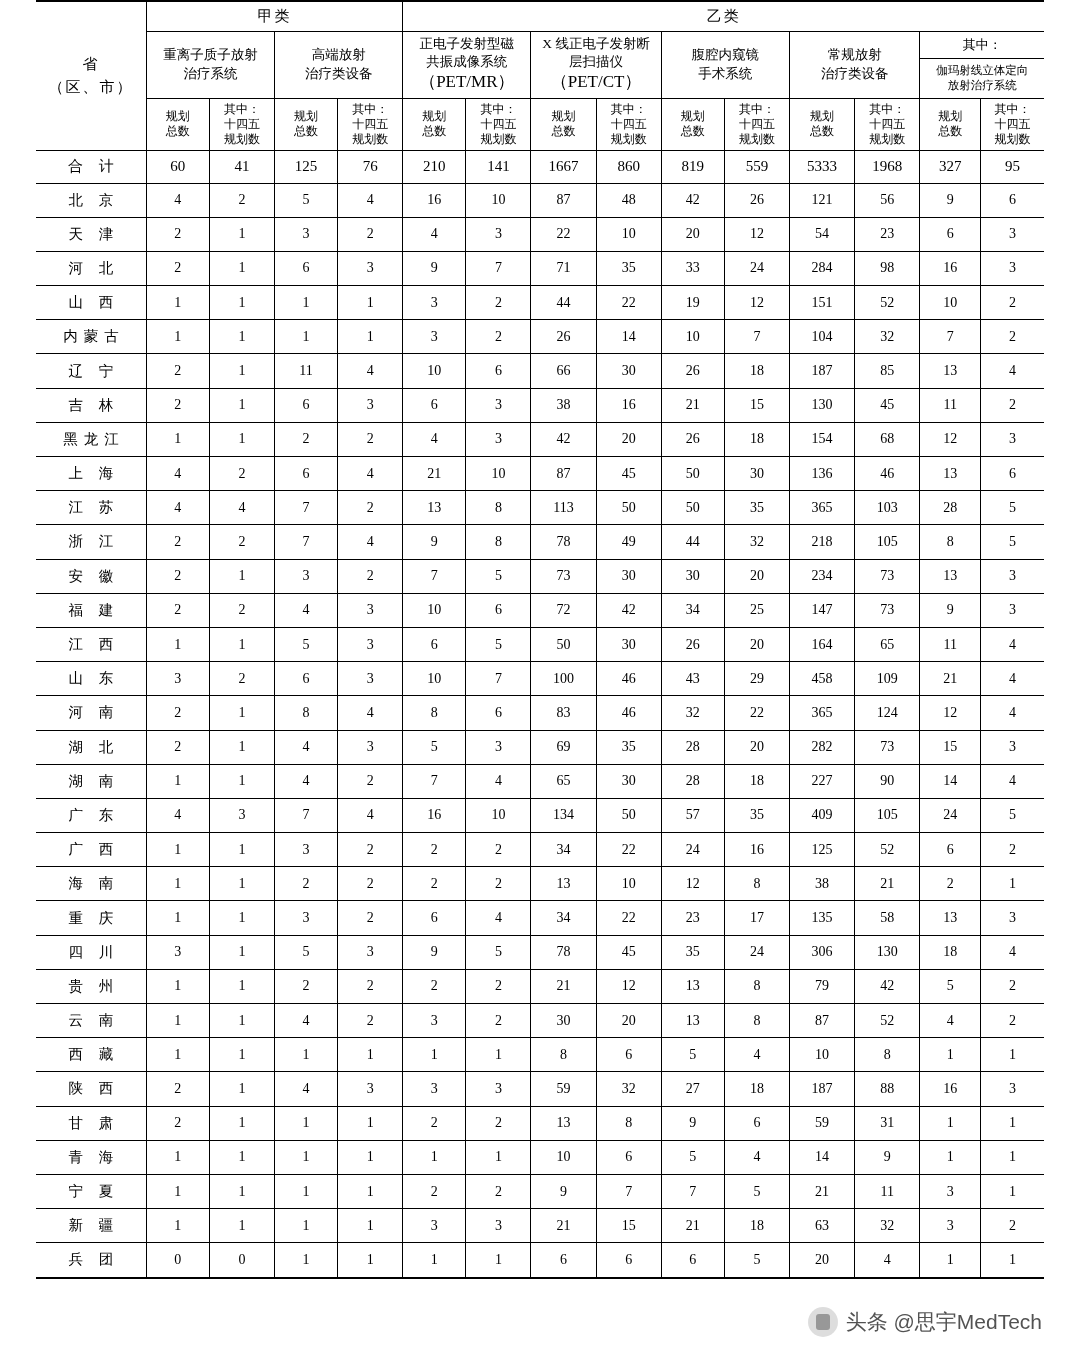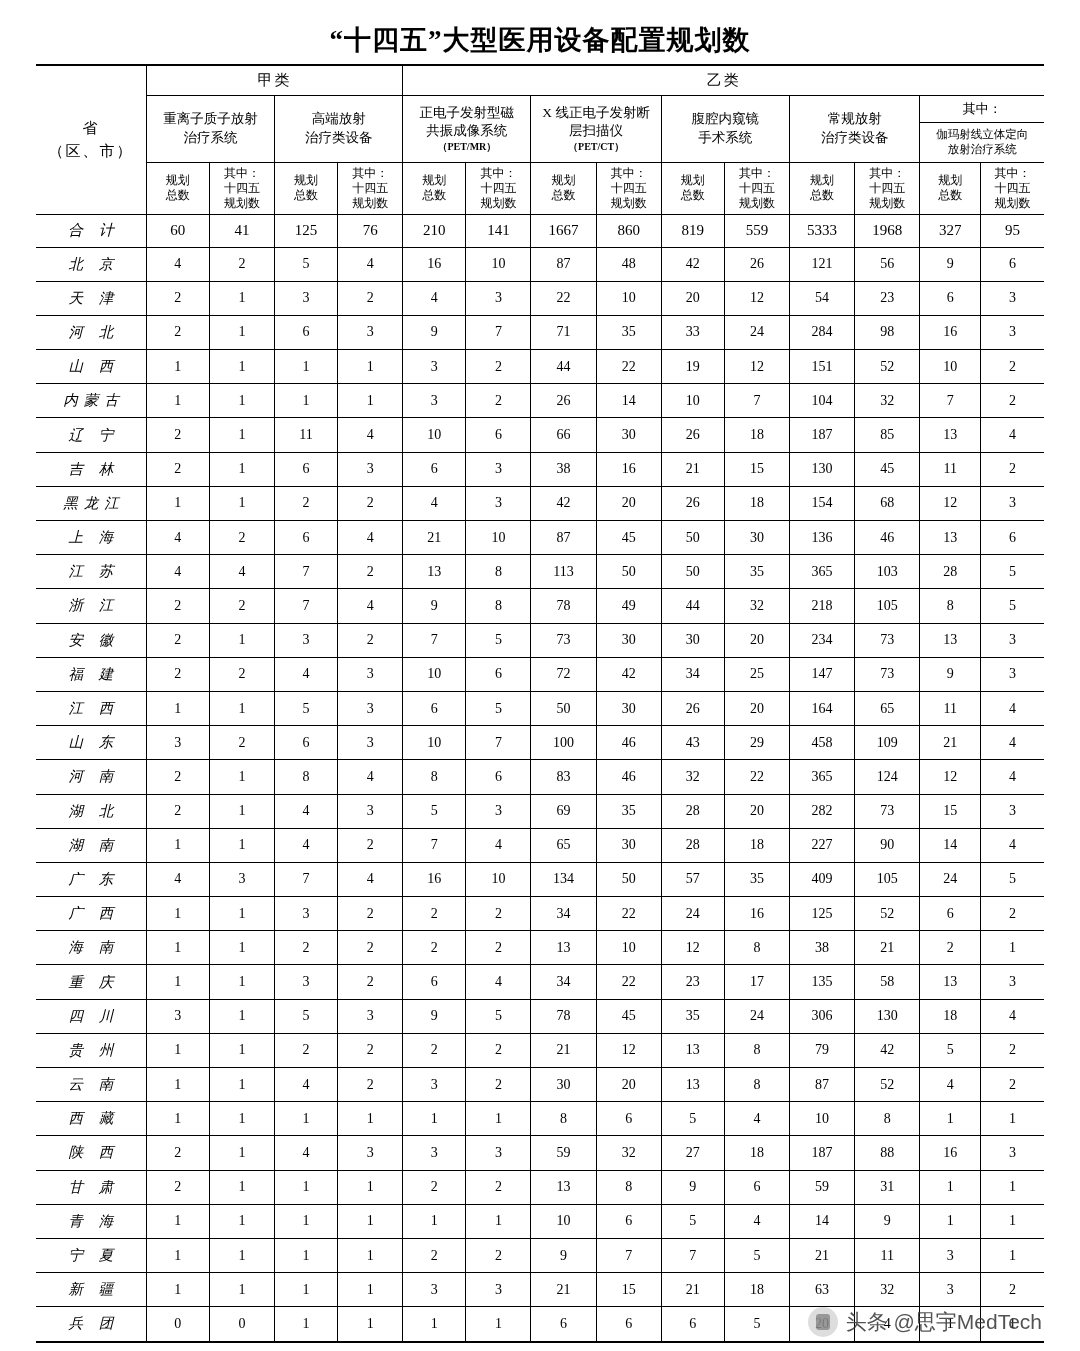--- a/index.html
+++ b/index.html
@@ -68,22 +68,21 @@
     height: 30px;
     font-size: 15px;
     letter-spacing: 2px;
   }
   .hdr-dev {
     height: 66px;
     font-size: 13.5px;
     line-height: 1.35;
   }
   .hdr-dev .sub {
-    font-size: 10px;
-    font-weight: bold;
+    font-size: 17px;
   }
   .hdr-sub {
     height: 52px;
     font-size: 12px;
     line-height: 1.25;
   }
   .prov-head {
     font-size: 15px;
     line-height: 1.5;
     letter-spacing: 2px;
@@ -97,21 +96,20 @@
     letter-spacing: 6px;
   }
   tbody tr td {
     height: 33.2px;
     font-size: 14px;
   }
   .prov {
     font-size: 14.5px;
     letter-spacing: 6px;
     text-indent: 6px;
-    font-style: italic;
   }
   .num {
     font-family: "Liberation Serif", "DejaVu Serif", serif;
   }
   
   .watermark {
     position: absolute;
     right: 38px;
     bottom: 14px;
     display: flex;
@@ -139,21 +137,20 @@
     border-radius: 3px;
   }
   .wm-text { white-space: nowrap; }
   .split-cell { padding: 0; }
 </style>
 </head>
 <body>
 
 <div class="page">
 
-  <div class="doc-title">“十四五”大型医用设备配置规划数</div>
 
   <table class="main">
     <colgroup>
       <col style="width:105px">
       <col style="width:60px">
         <col style="width:62px">
       <col style="width:60px">
         <col style="width:62px">
       <col style="width:60px">
         <col style="width:62px">

